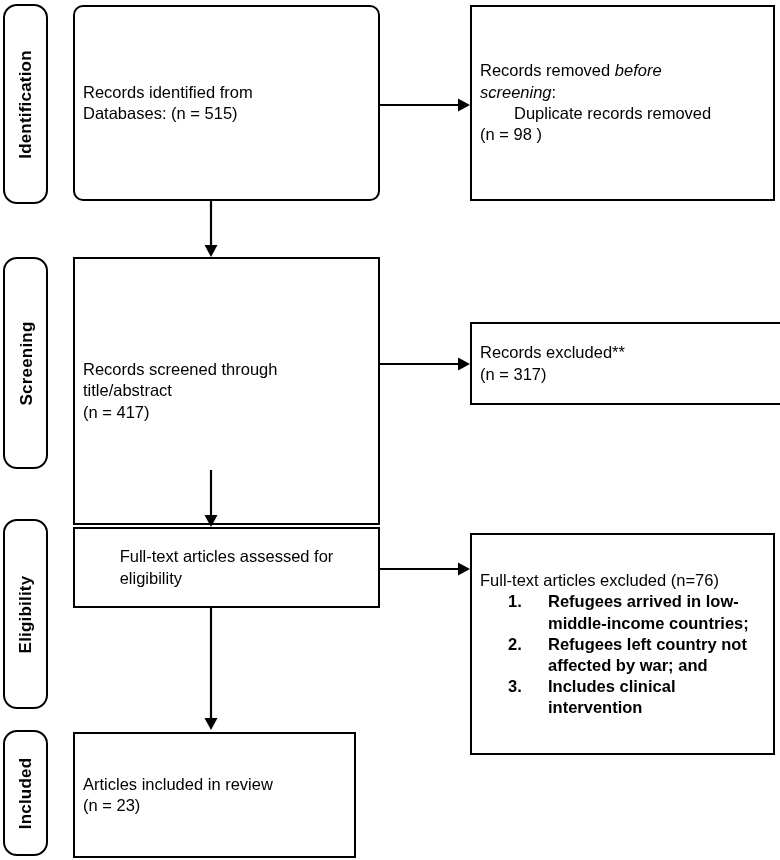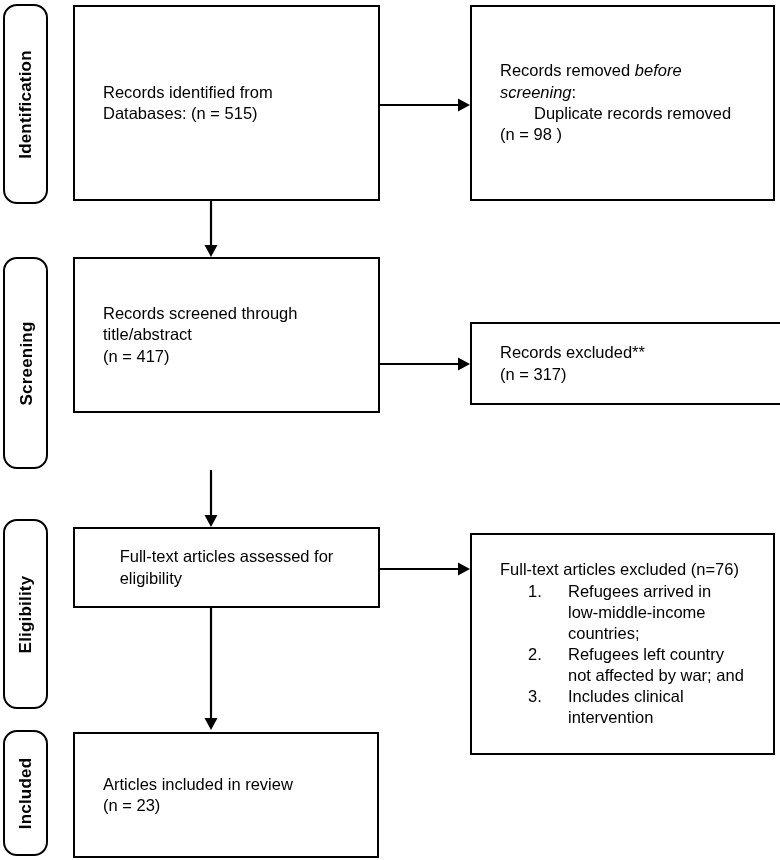--- a/index.html
+++ b/index.html
@@ -42,39 +42,40 @@
   .node {
     position: absolute;
     box-sizing: border-box;
     border: 2.5px solid #000000;
     background: #ffffff;
     display: flex;
     flex-direction: column;
     justify-content: center;
   }
   .node .body {
-    padding: 0 28px;
+    padding: 0 8px;
     font-size: 16.5px;
     line-height: 1.30;
   }
   .node .body p {
     margin: 0;
   }
   .indent-1 {
     padding-left: 34px;
   }
   em.ital {
     font-style: italic;
   }
   
   ol.reasons {
     margin: 0;
     padding: 0 0 0 6px;
     list-style: none;
     counter-reset: reasonctr;
+    font-weight: bold;
   }
   ol.reasons li {
     counter-increment: reasonctr;
     position: relative;
     padding-left: 62px;
     margin: 0;
     line-height: 1.28;
   }
   ol.reasons li::before {
     content: counter(reasonctr) ".";
@@ -105,21 +106,21 @@
   </div>
 
   <div class="stage-label" style="left:3px; top:519px; width:45px; height:190px;">
     <span>Eligibility</span>
   </div>
 
   <div class="stage-label" style="left:3px; top:730px; width:45px; height:126px;">
     <span>Included</span>
   </div>
 
-  <div class="node" style="left:73px; top:5px; width:307px; height:196px;">
+  <div class="node" style="left:73px; top:5px; width:307px; height:196px;border-radius:10px;">
     <div class="body">
       <p>Records identified from</p>
       <p>Databases: (n = 515)</p>
     </div>
   </div>
 
   <div class="node" style="left:470px; top:5px; width:305px; height:196px;">
     <div class="body">
       <p><span>Records removed </span><em class="ital">before</em></p>
       <p><em class="ital">screening</em><span>:</span></p>
@@ -135,21 +136,21 @@
     </svg>
   </div>
 
   <div class="conn" style="left:200px; top:201px; width:22px; height:58px;">
     <svg width="22" height="58" viewBox="0 0 22 58">
       <line x1="11" y1="0" x2="11" y2="46" stroke="#000" stroke-width="2.2"></line>
       <polygon points="4.5,44 17.5,44 11,56" fill="#000"></polygon>
     </svg>
   </div>
 
-  <div class="node" style="left:73px; top:257px; width:307px; height:156px;">
+  <div class="node" style="left:73px; top:257px; width:307px; height:268px;">
     <div class="body">
       <p>Records screened through</p>
       <p>title/abstract</p>
       <p>(n = 417)</p>
     </div>
   </div>
 
   <div class="node" style="left:470px; top:322px; width:351px; height:83px;">
     <div class="body">
       <p>Records excluded**</p>
@@ -196,20 +197,20 @@
     </svg>
   </div>
 
   <div class="conn" style="left:200px; top:608px; width:22px; height:124px;">
     <svg width="22" height="124" viewBox="0 0 22 124">
       <line x1="11" y1="0" x2="11" y2="112" stroke="#000" stroke-width="2.2"></line>
       <polygon points="4.5,110 17.5,110 11,122" fill="#000"></polygon>
     </svg>
   </div>
 
-  <div class="node" style="left:73px; top:732px; width:306px; height:126px;">
+  <div class="node" style="left:73px; top:732px; width:283px; height:126px;">
     <div class="body">
       <p>Articles included in review</p>
       <p>(n = 23)</p>
     </div>
   </div>
 
 </div>
 
 </body></html>

